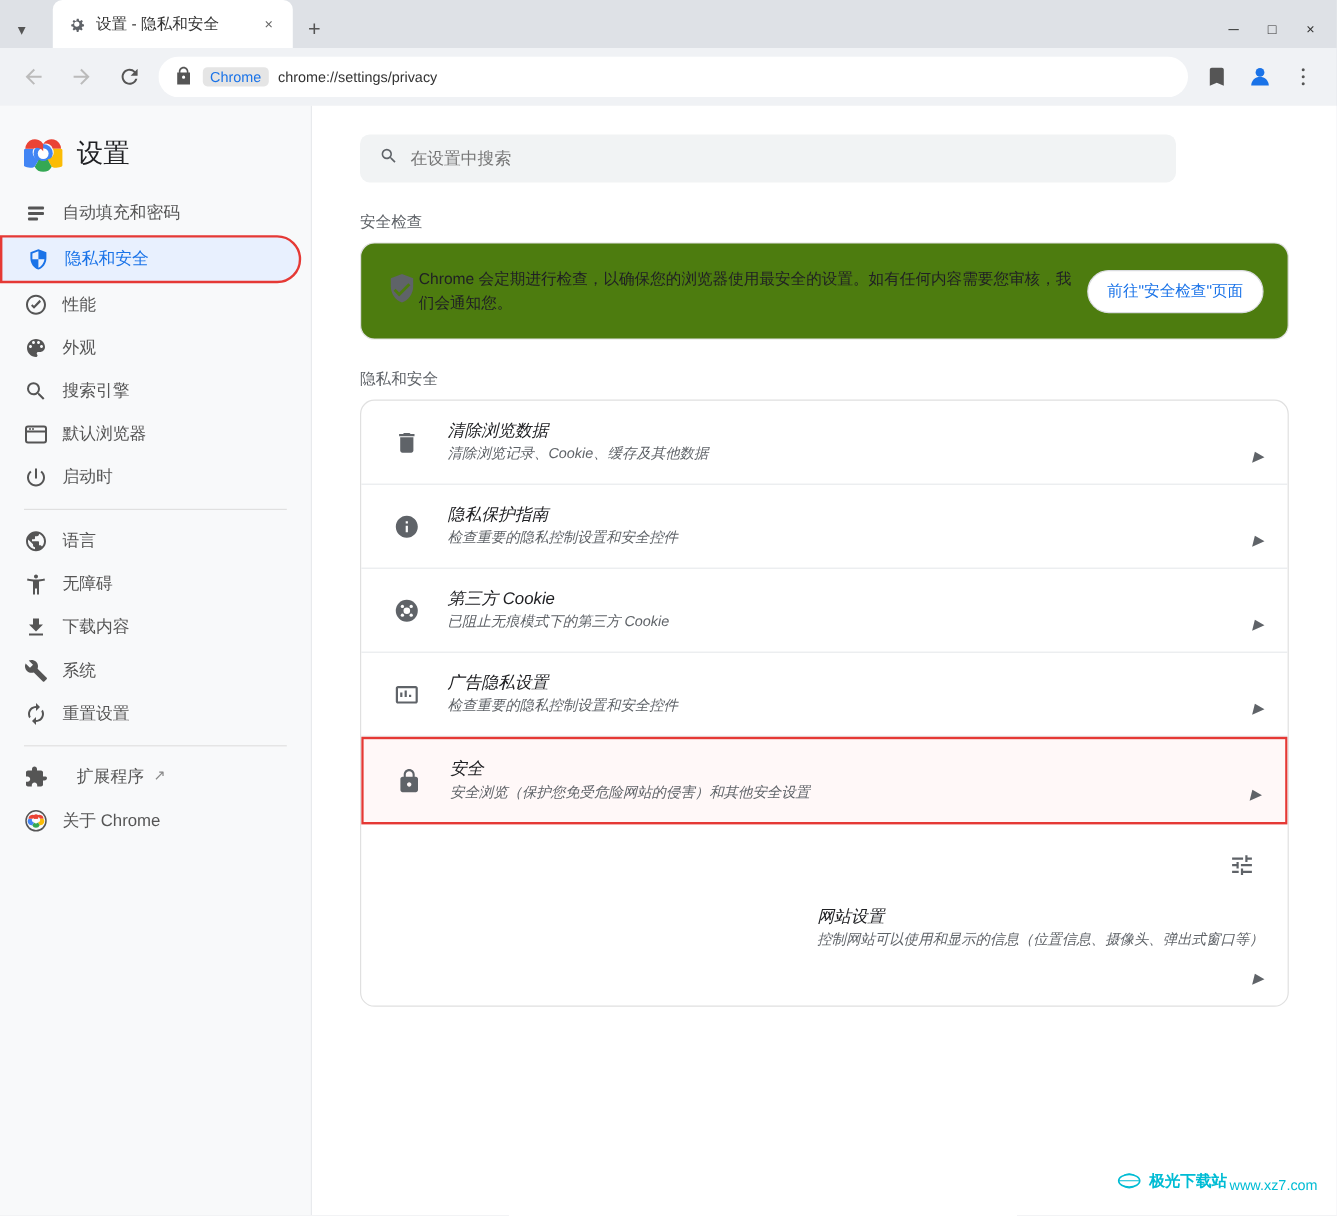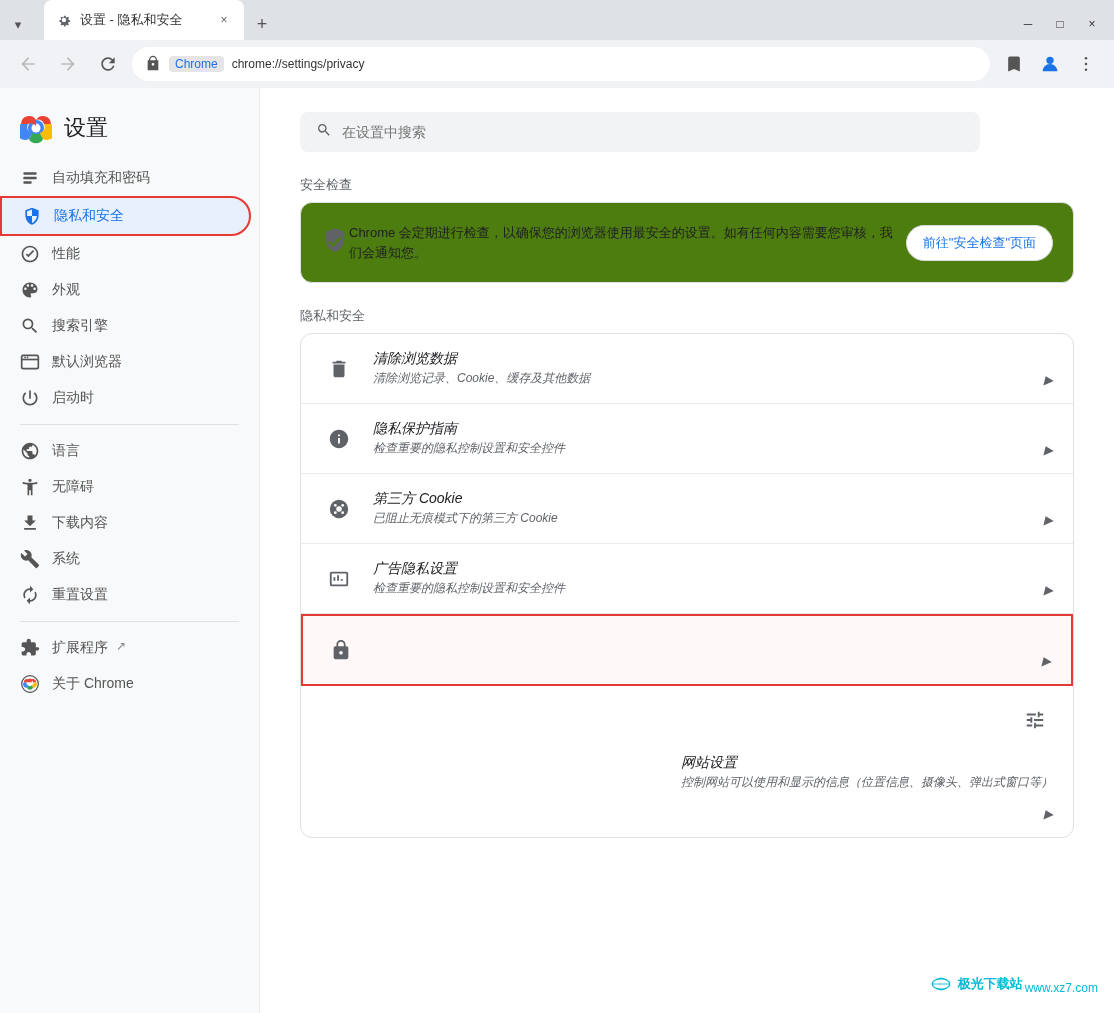--- a/index.html
+++ b/index.html
@@ -34,21 +34,21 @@
     .sidebar { width: 260px; min-width: 260px; background: #f8f9fa; padding: 16px 0; overflow-y: auto; border-right: 1px solid #e8eaed; }
     .sidebar-header { display: flex; align-items: center; gap: 12px; padding: 8px 20px 16px 20px; text-align: center; }
     .chrome-logo { width: 32px; height: 32px; }
     .settings-title { font-size: 22px; font-weight: 400; color: #202124; }
     .sidebar-item { display: flex; align-items: center; gap: 12px; padding: 8px 20px; cursor: pointer; border-radius: 0 20px 20px 0; margin-right: 8px; color: #555; }
     .sidebar-item.active { background: #e8f0fe; color: #1a73e8; border: 2px solid #e53935; }
     .sidebar-item .item-icon { width: 20px; height: 20px; display: flex; align-items: center; justify-content: center; color: inherit; flex-shrink: 0; }
     .sidebar-item .item-label { font-size: 14px; color: inherit; }
     .sidebar-item.active .item-label { color: #1a73e8; font-weight: 500; }
     .sidebar-divider { height: 1px; background: #e0e0e0; margin: 8px 20px; }
-    .sidebar-item-ext { display: flex; gap: 8px; }
+    .sidebar-item-ext { display: flex; gap: 8px; margin-left: 12px; }
     .ext-link-icon { font-size: 12px; color: #888; }
 
     
     .main-content { flex: 1; padding: 24px 40px; overflow-y: auto; background: #ffffff; }
 
     
     .search-bar { width: 100%; max-width: 680px; height: 40px; background: #f1f3f4; border-radius: 8px; display: flex; align-items: center; padding: 0 16px; gap: 10px; margin-bottom: 24px; }
     .search-icon-el { color: #5f6368; font-size: 16px; }
     .search-input { border: none; background: transparent; font-size: 14px; color: #333; outline: none; flex: 1; }
 
@@ -397,20 +397,22 @@
           <div class="card-item-arrow">▶</div>
         </div>
 
         <div class="card-item" style="border: 2px solid #e53935; background: #fff8f8;">
           <div class="card-item-icon">
             <svg width="22" height="22" viewBox="0 0 24 24" fill="#5f6368">
                 <path d="M18 8h-1V6c0-2.76-2.24-5-5-5S7 3.24 7 6v2H6c-1.1 0-2 .9-2 2v10c0 1.1.9 2 2 2h12c1.1 0 2-.9 2-2V10c0-1.1-.9-2-2-2zM12 17c-1.1 0-2-.9-2-2s.9-2 2-2 2 .9 2 2-.9 2-2 2zm3.1-9H8.9V6c0-1.71 1.39-3.1 3.1-3.1 1.71 0 3.1 1.39 3.1 3.1v2z"></path>
               </svg>
           </div>
           <div class="card-item-content">
+            <div class="card-item-title">安全</div>
+            <div class="card-item-desc">安全浏览（保护您免受危险网站的侵害）和其他安全设置</div>
           </div>
           <div class="card-item-arrow">▶</div>
         </div>
 
         <div class="card-item">
           <div class="card-item-icon">
             <svg width="22" height="22" viewBox="0 0 24 24" fill="#5f6368">
                 <path d="M3 17v2h6v-2H3zM3 5v2h10V5H3zm10 16v-2h8v-2h-8v-2h-2v6h2zM7 9v2H3v2h4v2h2V9H7zm14 4v-2H11v2h10zm-6-4h2V7h4V5h-4V3h-2v6z"></path>
               </svg>
           </div>

